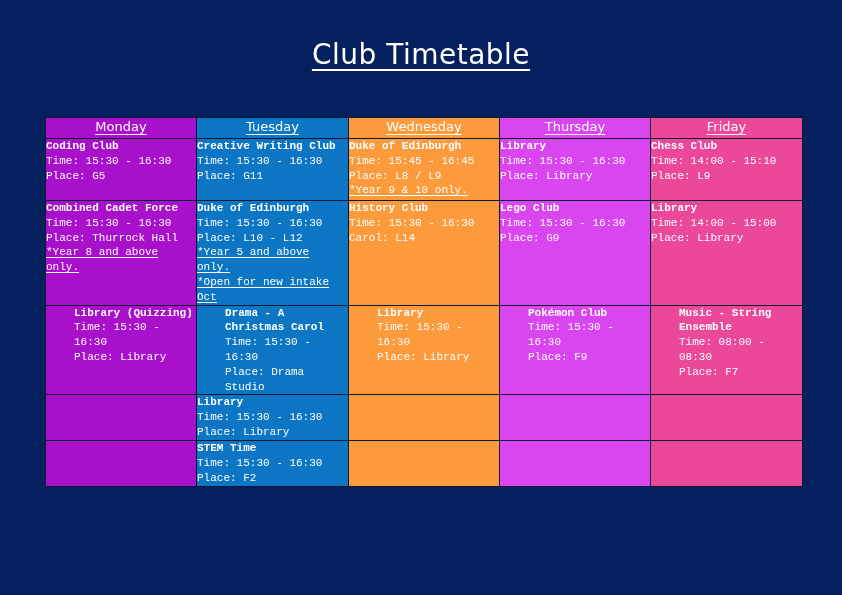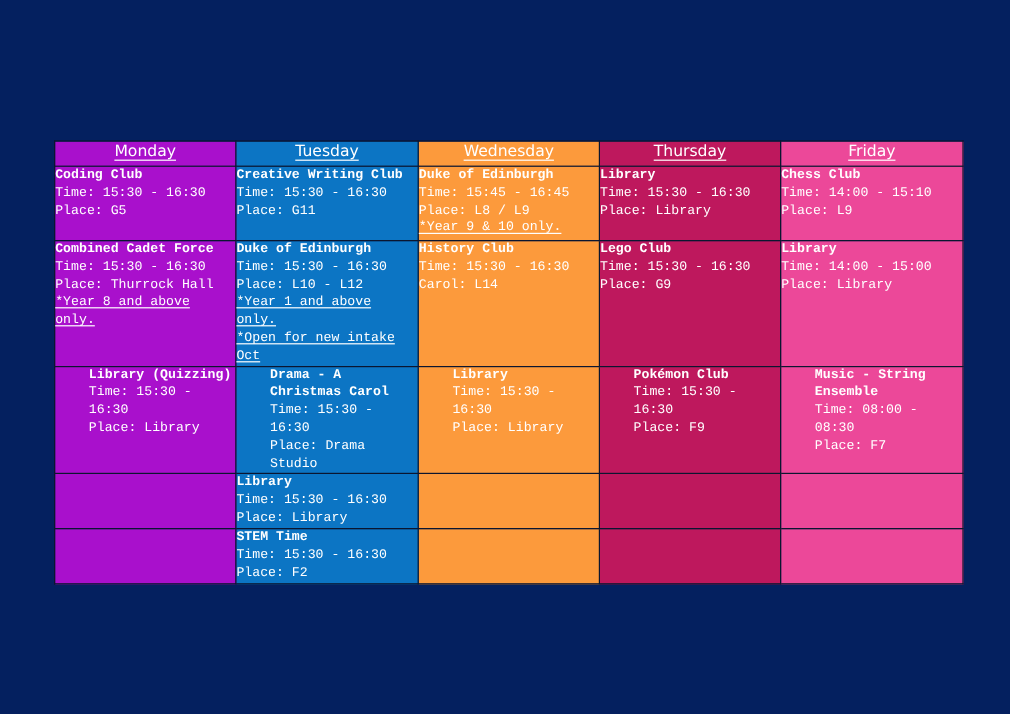--- a/index.html
+++ b/index.html
@@ -83,36 +83,37 @@
   .cell .note {
     text-decoration: underline;
     text-underline-offset: 2px;
     text-decoration-thickness: 1px;
     font-weight: 400;
   }
   
   .c-mon { background: #a910cc; }
   .c-tue { background: #0c75c4; }
   .c-wed { background: #fc9a3c; }
-  .c-thu { background: #be185d; }
+  .c-thu { background: #d946ef; }
   .c-fri { background: #ec4899; }
 
   
   tr.r0 td { height: 62px; }
   tr.r1 td { height: 78px; }
   tr.r2 td { height: 76px; padding-left: 28px; }
   tr.r3 td { height: 46px; }
   tr.r4 td { height: 46px; }
   tr.r5 td { height: 46px; }
 </style>
 </head>
 <body>
 
 <div class="page">
 
+  <div class="title">Club Timetable</div>
 
   <div class="grid-wrap">
     <table class="timetable">
       <colgroup>
         <col style="width:151px">
         <col style="width:152px">
         <col style="width:151px">
         <col style="width:151px">
         <col style="width:152px">
       </colgroup>
@@ -160,21 +161,21 @@
           <td class="cell c-mon">
             <div class="club">Combined Cadet Force</div>
             <div class="line">Time: 15:30 - 16:30</div>
             <div class="line">Place: Thurrock Hall</div>
             <div class="note">*Year 8 and above only.</div>
           </td>
           <td class="cell c-tue">
             <div class="club">Duke of Edinburgh</div>
             <div class="line">Time: 15:30 - 16:30</div>
             <div class="line">Place: L10 - L12</div>
-            <div class="note">*Year 1 and above only.</div>
+            <div class="note">*Year 5 and above only.</div>
             <div class="note">*Open for new intake Oct</div>
           </td>
           <td class="cell c-wed">
             <div class="club">History Club</div>
             <div class="line">Time: 15:30 - 16:30</div>
             <div class="line">Carol: L14</div>
           </td>
           <td class="cell c-thu">
             <div class="club">Lego Club</div>
             <div class="line">Time: 15:30 - 16:30</div>

